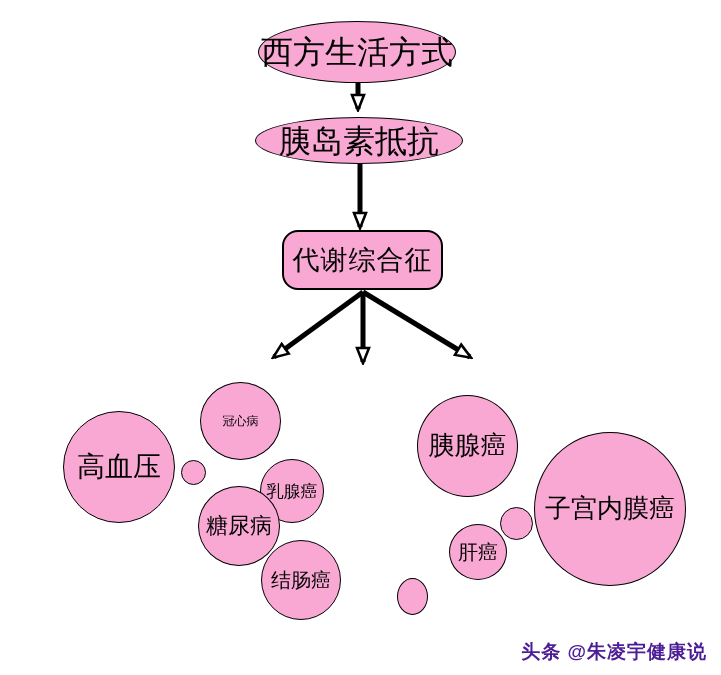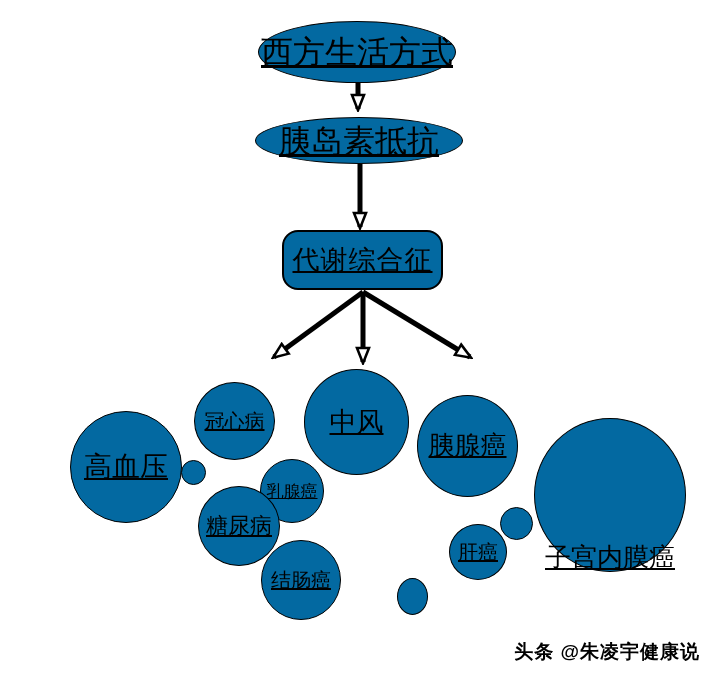--- a/index.html
+++ b/index.html
@@ -11,44 +11,43 @@
     overflow: hidden;
     font-family: "Liberation Serif", serif;
     color: #000000;
   }
   .node {
     position: absolute;
     box-sizing: border-box;
     display: flex;
     align-items: center;
     justify-content: center;
-    background: #0369a1;
+    background: #f9a8d4;
     border: 1.5px solid #000000;
     white-space: nowrap;
     line-height: 1;
     text-align: center;
-    text-decoration: underline;
   }
   .ellipse { border-radius: 50%; }
   .roundrect { border-radius: 16px; border-width: 2px; }
   .circle { border-radius: 50%; }
   .arrows {
     position: absolute;
     left: 0; top: 0;
     pointer-events: none;
   }
   .watermark {
     position: absolute;
     top: 639px;
-    right: 21px;
+    right: 14px;
     font-family: "Liberation Sans", sans-serif;
     font-weight: bold;
     font-size: 19px;
     letter-spacing: 1px;
-    color: #000000;
+    color: #4c1d95;
     text-shadow: 1px 1px 0 #ffffff, 2px 2px 0 #ffffff;
     white-space: nowrap;
   }
 </style>
 </head>
 <body>
 
 <div class="stage">
 
   <svg class="arrows" width="721" height="675" viewBox="0 0 721 675">
@@ -69,51 +68,48 @@
   </div>
 
   <div class="node ellipse" style="left:255px;top:117px;width:208px;height:47px;font-size:32px;">
     <span>胰岛素抵抗</span>
   </div>
 
   <div class="node roundrect" style="left:282px;top:230px;width:161px;height:60px;font-size:27px;letter-spacing:1px;">
     <span>代谢综合征</span>
   </div>
 
-  <div class="node circle" style="left:70px;top:411px;width:112px;height:112px;font-size:28px;">
+  <div class="node circle" style="left:63px;top:411px;width:112px;height:112px;font-size:28px;">
     <span>高血压</span>
   </div>
 
-  <div class="node circle" style="left:194px;top:382px;width:81px;height:78px;font-size:20px;">
+  <div class="node circle" style="left:200px;top:382px;width:81px;height:78px;font-size:12px;">
     <span>冠心病</span>
   </div>
 
-  <div class="node circle" style="left:304px;top:369px;width:105px;height:106px;font-size:27px;">
-    <span>中风</span>
-  </div>
 
   <div class="node circle" style="left:260px;top:459px;width:64px;height:64px;font-size:17px;">
     <span>乳腺癌</span>
   </div>
 
   <div class="node circle" style="left:182px;top:486px;width:82px;height:80px;font-size:22px;margin-left:16px;">
     <span>糖尿病</span>
   </div>
 
   <div class="node circle" style="left:261px;top:540px;width:80px;height:80px;font-size:20px;justify-content:center;">
     <span>结肠癌</span>
   </div>
 
 
   <div class="node circle" style="left:417px;top:395px;width:101px;height:102px;font-size:26px;">
     <span>胰腺癌</span>
   </div>
 
 
-  <div class="node circle" style="left:534px;top:418px;width:152px;height:154px;font-size:26px;align-items:flex-end;">
+  <div class="node circle" style="left:534px;top:432px;width:152px;height:154px;font-size:26px;">
     <span>子宫内膜癌</span>
   </div>
 
   <div class="node circle" style="left:449px;top:524px;width:58px;height:56px;font-size:20px;justify-content:center;">
     <span>肝癌</span>
   </div>
 
   <div class="node circle" style="left:181px;top:460px;width:25px;height:25px;"></div>
   <div class="node circle" style="left:500px;top:507px;width:33px;height:33px;"></div>
   <div class="node circle" style="left:397px;top:578px;width:31px;height:37px;"></div>

